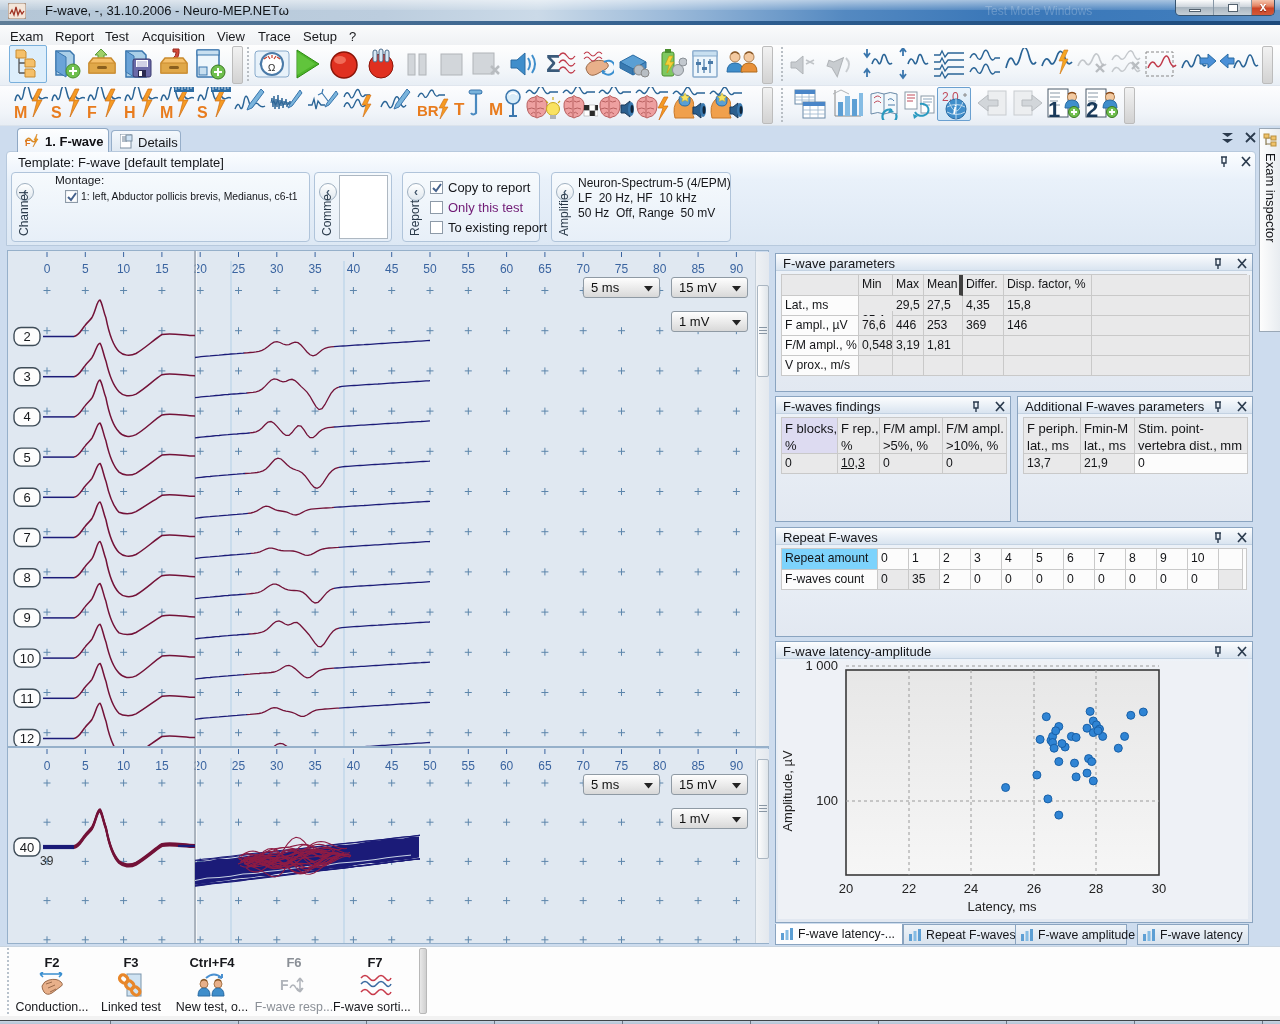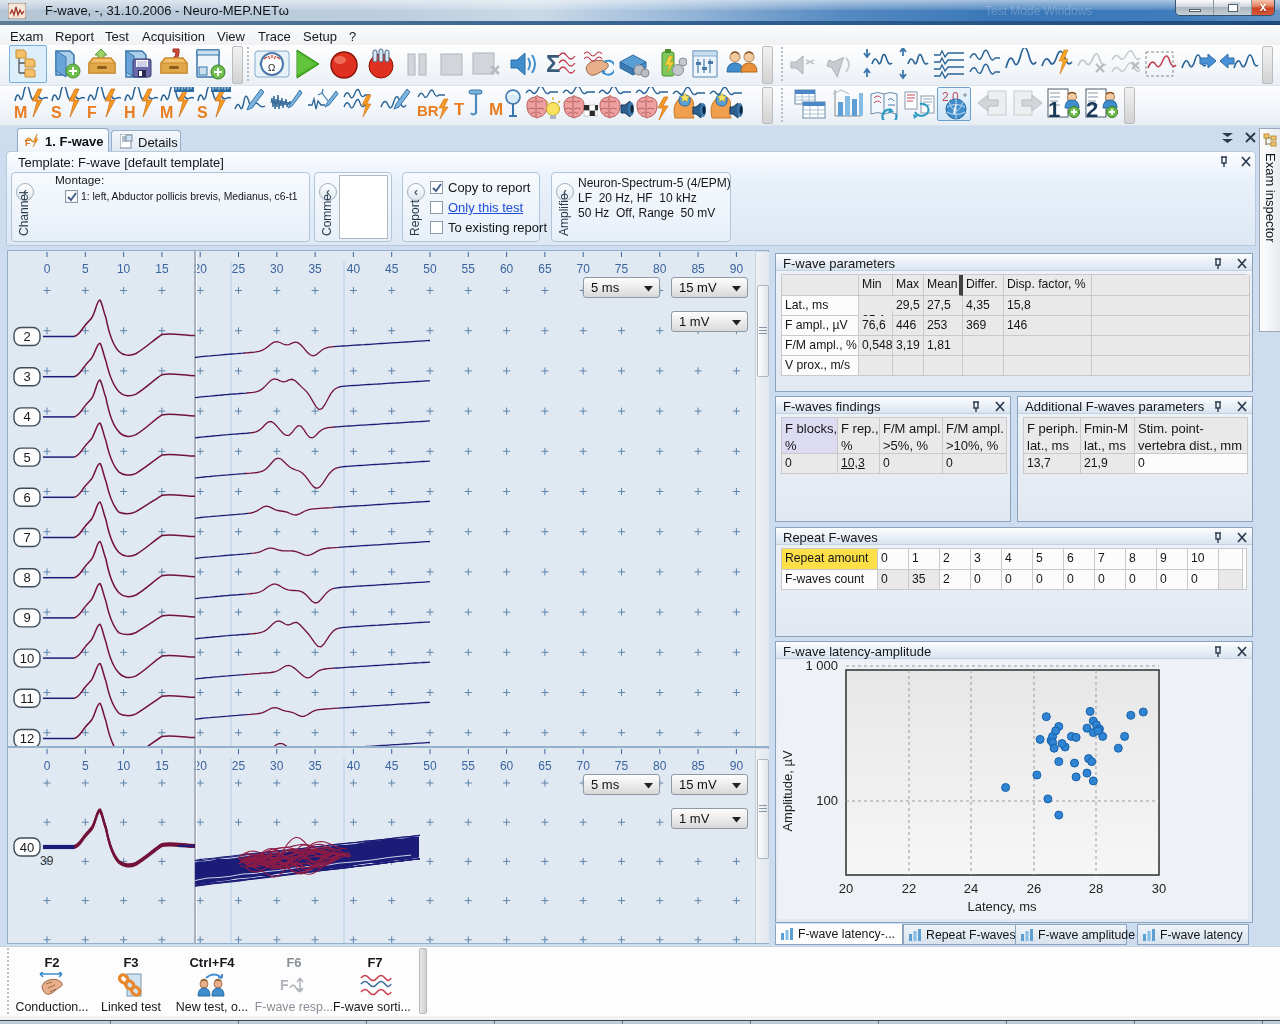--- a/index.html
+++ b/index.html
@@ -85,21 +85,21 @@
 <div class="abs" style="left:339px;top:175px;width:49px;height:64px;background:#fff;border:1px solid #aeb8c2;"></div>
 <div class="abs" style="left:402px;top:172px;width:138px;height:70px;background:linear-gradient(180deg,#f6fafd,#e7eff8);border:1px solid #b0c4da;border-radius:4px;"></div>
 <div class="abs" style="left:407px;top:183px;width:18px;height:18px;border-radius:50%;background:linear-gradient(180deg,#fff,#dfe7ee);border:1px solid #9fb0c0;color:#44586c;font-size:12px;font-weight:bold;text-align:center;line-height:16px;">‹</div>
 <div class="abs" style="left:408px;top:236px;width:30px;transform-origin:0 0;transform:rotate(-90deg);font-size:12px;color:#2a3a4a;text-align:left;white-space:nowrap;">Report</div>
 <div class="abs" style="left:430px;top:181px;width:13px;height:13px;background:#fff;border:1px solid #8d9aa8;"></div>
 <svg class="abs" style="left:432px;top:183px" width="10" height="10" viewBox="0 0 10 10">
     <path d="M1 5 L4 8 L9 1" stroke="#44618c" stroke-width="2" fill="none"></path>
   </svg>
 <div class="abs" style="left:448px;top:180px;font-size:13px;color:#15161a;">Copy to report</div>
 <div class="abs" style="left:430px;top:201px;width:13px;height:13px;background:#fff;border:1px solid #8d9aa8;"></div>
-<div class="abs" style="left:448px;top:200px;font-size:13px;color:#1d4ed8;text-decoration:underline;">Only this test</div>
+<div class="abs" style="left:448px;top:200px;font-size:13px;color:#701a75;">Only this test</div>
 <div class="abs" style="left:430px;top:221px;width:13px;height:13px;background:#fff;border:1px solid #8d9aa8;"></div>
 <div class="abs" style="left:448px;top:220px;font-size:13px;color:#15161a;">To existing report</div>
 <div class="abs" style="left:551px;top:172px;width:180px;height:70px;background:linear-gradient(180deg,#f6fafd,#e7eff8);border:1px solid #b0c4da;border-radius:4px;"></div>
 <div class="abs" style="left:556px;top:183px;width:18px;height:18px;border-radius:50%;background:linear-gradient(180deg,#fff,#dfe7ee);border:1px solid #9fb0c0;color:#44586c;font-size:12px;font-weight:bold;text-align:center;line-height:16px;">‹</div>
 <div class="abs" style="left:557px;top:236px;width:30px;transform-origin:0 0;transform:rotate(-90deg);font-size:12px;color:#2a3a4a;text-align:left;white-space:nowrap;">Amplifie</div>
 <div class="abs" style="left:578px;top:176px;font-size:12px;color:#15161a;line-height:15px;">Neuron-Spectrum-5 (4/EPM)<br>LF&nbsp; 20 Hz, HF&nbsp; 10 kHz<br>50 Hz&nbsp; Off, Range&nbsp; 50 mV</div>
 <svg class="abs" style="left:8px;top:251px" width="747" height="495" viewBox="0 0 747 495">
     <rect width="747" height="495" fill="#e0e8f1"></rect>
     <line x1="39.0" y1="1" x2="39.0" y2="6" stroke="#3a64a0" stroke-width="1"></line>
     <text x="39.0" y="22" font-size="12" fill="#3a64a0" text-anchor="middle">0</text>
@@ -770,21 +770,21 @@
   </div>
 <div class="abs" style="left:775px;top:527px;width:478px;height:110px;background:linear-gradient(180deg,#eef3f9,#e2e8f1);border:1px solid #8aa4c0;">
  <div class="abs" style="left:0;top:0;width:476px;height:17px;background:linear-gradient(180deg,#fcfdfe,#d9e4f0);border-bottom:1px solid #c3d2e2;"></div>
  <div class="abs" style="left:7px;top:2px;font-size:13px;color:#15161a;">Repeat F-waves</div>
  <svg class="abs" style="left:436px;top:4px" width="36" height="12" viewBox="0 0 36 12">
   <path d="M3 1 h6 M4 1 v6 h4 v-6 M6 7 v4" stroke="#2b3b4e" stroke-width="1.4" fill="none"></path>
   <path d="M26 1 L34 10 M34 1 L26 10" stroke="#2b3b4e" stroke-width="1.7"></path>
  </svg>
 </div>
 <div class="abs" style="left:781px;top:548px;width:466px;height:42px;background:#fcfcfc;border:1px solid #c9c9c9;">
-    <div class="abs" style="left:0px;top:0px;width:96px;height:21px;background:#fde047;border-right:1px solid #c9c9c9;border-bottom:1px solid #c9c9c9;font-size:12.2px;color:#141518;padding:2px 3px 0 3px;text-align:left;overflow:hidden;white-space:nowrap;">Repeat amount</div>
+    <div class="abs" style="left:0px;top:0px;width:96px;height:21px;background:#7dd3fc;border-right:1px solid #c9c9c9;border-bottom:1px solid #c9c9c9;font-size:12.2px;color:#141518;padding:2px 3px 0 3px;text-align:left;overflow:hidden;white-space:nowrap;">Repeat amount</div>
     <div class="abs" style="left:0px;top:21px;width:96px;height:20px;background:#fcfcfc;border-right:1px solid #c9c9c9;border-bottom:1px solid #c9c9c9;font-size:12.2px;color:#141518;padding:2px 3px 0 3px;text-align:left;overflow:hidden;white-space:nowrap;">F-waves count</div>
     <div class="abs" style="left:96px;top:0px;width:31px;height:21px;background:#fcfcfc;border-right:1px solid #c9c9c9;border-bottom:1px solid #c9c9c9;font-size:12.2px;color:#141518;padding:2px 3px 0 3px;text-align:left;overflow:hidden;white-space:nowrap;">0</div>
     <div class="abs" style="left:96px;top:21px;width:31px;height:20px;background:#e9e9ea;border-right:1px solid #c9c9c9;border-bottom:1px solid #c9c9c9;font-size:12.2px;color:#141518;padding:2px 3px 0 3px;text-align:left;overflow:hidden;white-space:nowrap;">0</div>
     <div class="abs" style="left:127px;top:0px;width:31px;height:21px;background:#fcfcfc;border-right:1px solid #c9c9c9;border-bottom:1px solid #c9c9c9;font-size:12.2px;color:#141518;padding:2px 3px 0 3px;text-align:left;overflow:hidden;white-space:nowrap;">1</div>
     <div class="abs" style="left:127px;top:21px;width:31px;height:20px;background:#e9e9ea;border-right:1px solid #c9c9c9;border-bottom:1px solid #c9c9c9;font-size:12.2px;color:#141518;padding:2px 3px 0 3px;text-align:left;overflow:hidden;white-space:nowrap;">35</div>
     <div class="abs" style="left:158px;top:0px;width:31px;height:21px;background:#fcfcfc;border-right:1px solid #c9c9c9;border-bottom:1px solid #c9c9c9;font-size:12.2px;color:#141518;padding:2px 3px 0 3px;text-align:left;overflow:hidden;white-space:nowrap;">2</div>
     <div class="abs" style="left:158px;top:21px;width:31px;height:20px;background:#fcfcfc;border-right:1px solid #c9c9c9;border-bottom:1px solid #c9c9c9;font-size:12.2px;color:#141518;padding:2px 3px 0 3px;text-align:left;overflow:hidden;white-space:nowrap;">2</div>
     <div class="abs" style="left:189px;top:0px;width:31px;height:21px;background:#fcfcfc;border-right:1px solid #c9c9c9;border-bottom:1px solid #c9c9c9;font-size:12.2px;color:#141518;padding:2px 3px 0 3px;text-align:left;overflow:hidden;white-space:nowrap;">3</div>
     <div class="abs" style="left:189px;top:21px;width:31px;height:20px;background:#fcfcfc;border-right:1px solid #c9c9c9;border-bottom:1px solid #c9c9c9;font-size:12.2px;color:#141518;padding:2px 3px 0 3px;text-align:left;overflow:hidden;white-space:nowrap;">0</div>
     <div class="abs" style="left:220px;top:0px;width:31px;height:21px;background:#fcfcfc;border-right:1px solid #c9c9c9;border-bottom:1px solid #c9c9c9;font-size:12.2px;color:#141518;padding:2px 3px 0 3px;text-align:left;overflow:hidden;white-space:nowrap;">4</div>

